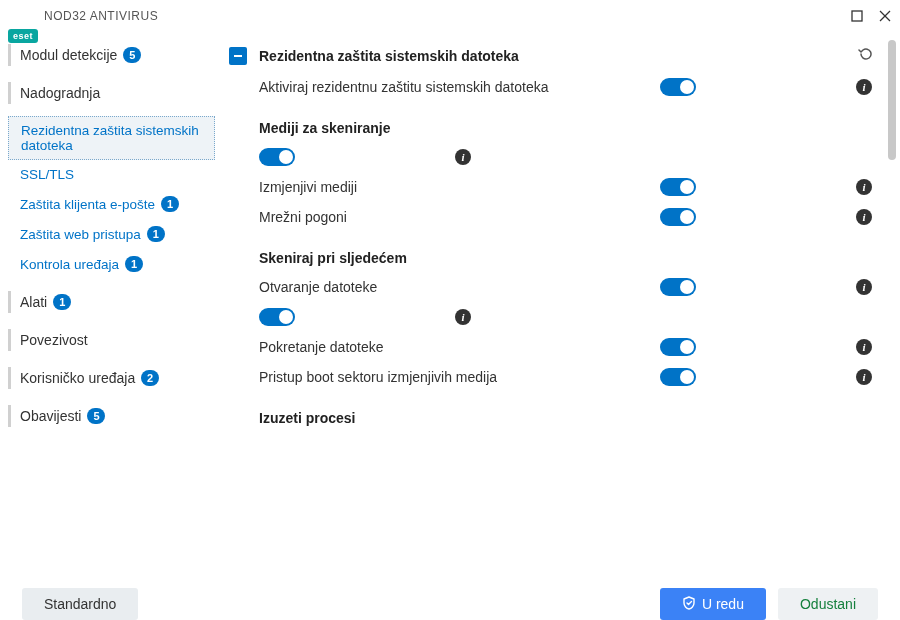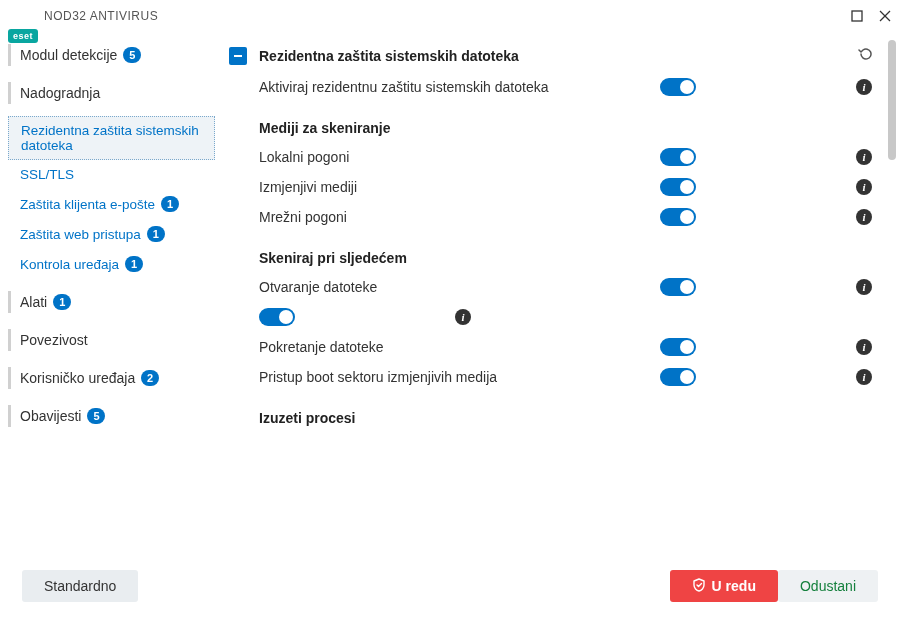--- a/index.html
+++ b/index.html
@@ -42,24 +42,24 @@
     .setting-block { padding-left: 34px; }
     .group-label { font-weight: 600; font-size: 14px; color: #222; padding: 18px 0 6px 0; }
     .setting-row { display: flex; align-items: center; padding: 6px 0; font-size: 14px; color: #333; }
     .setting-label { flex: 1; }
     .toggle { width: 36px; height: 18px; background: #0073c7; border-radius: 9px; position: relative; cursor: pointer; margin-right: 160px; }
     .toggle::after { content: ""; position: absolute; right: 2px; top: 2px; width: 14px; height: 14px; background: #fff; border-radius: 50%; }
     .info-icon { width: 16px; height: 16px; border-radius: 50%; background: #333; color: #fff; font-size: 11px; font-weight: bold; display: flex; align-items: center; justify-content: center; cursor: pointer; margin-right: 6px; font-style: italic; font-family: Georgia, serif; }
     
     .scrollbar-fake { position: absolute; right: 4px; top: 8px; width: 8px; height: 120px; background: #c8c8c8; border-radius: 4px; }
     
-    .footer { position: absolute; bottom: 0; left: 0; right: 0; height: 50px; display: flex; align-items: flex-start; padding: 0 22px; background: #fff; }
+    .footer { position: absolute; bottom: 0; left: 0; right: 0; height: 50px; display: flex; align-items: flex-end; padding: 0 22px; background: #fff; gap: 12px; }
     .btn { height: 32px; padding: 0 22px; border-radius: 3px; font-size: 14px; cursor: pointer; border: none; display: inline-flex; align-items: center; gap: 6px; }
     .btn-default { background: #e9edf0; color: #333; }
-    .btn-primary { background: #ef4444; color: #fff; font-weight: bold; }
+    .btn-primary { background: #3b82f6; color: #fff; }
     .btn-cancel { background: #eef1f3; color: #15803d; }
     .footer-spacer { flex: 1; }
     .shield-icon { display: inline-block; }
   </style>
 </head>
 <body>
 
 <div class="titlebar">
   <span class="logo-badge">eset</span>
   <span class="product-name">NOD32 ANTIVIRUS</span>
@@ -152,21 +152,20 @@
 
         <div class="setting-block">
           <div class="setting-row">
             <span class="setting-label">Aktiviraj rezidentnu zaštitu sistemskih datoteka</span>
             <div class="toggle"></div>
             <div class="info-icon">i</div>
           </div>
 
           <div class="group-label">Mediji za skeniranje</div>
           <div class="setting-row">
-            <span class="setting-label">Lokalni pogoni</span>
             <div class="toggle"></div>
             <div class="info-icon">i</div>
           </div>
           <div class="setting-row">
             <span class="setting-label">Izmjenjivi mediji</span>
             <div class="toggle"></div>
             <div class="info-icon">i</div>
           </div>
           <div class="setting-row">
             <span class="setting-label">Mrežni pogoni</span>

